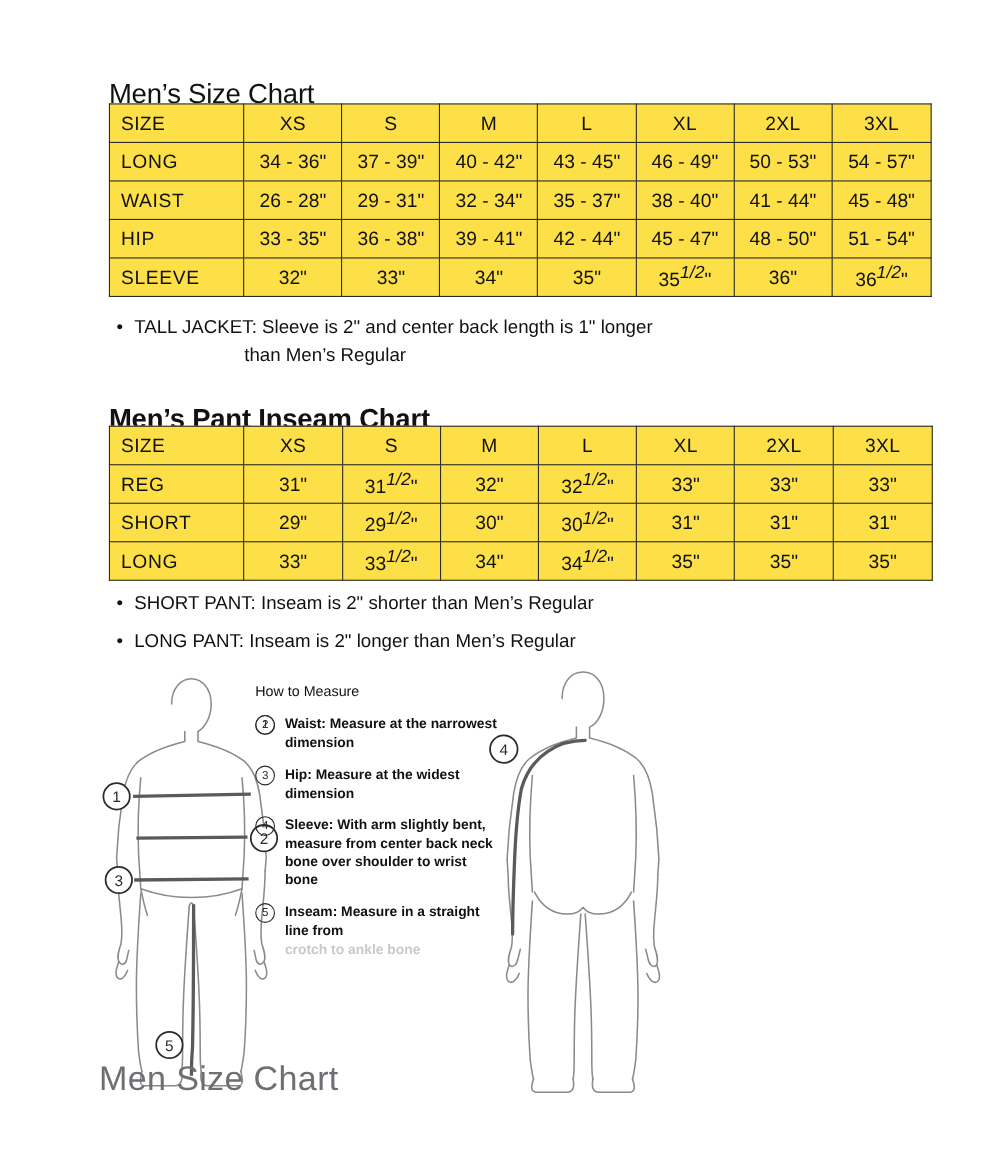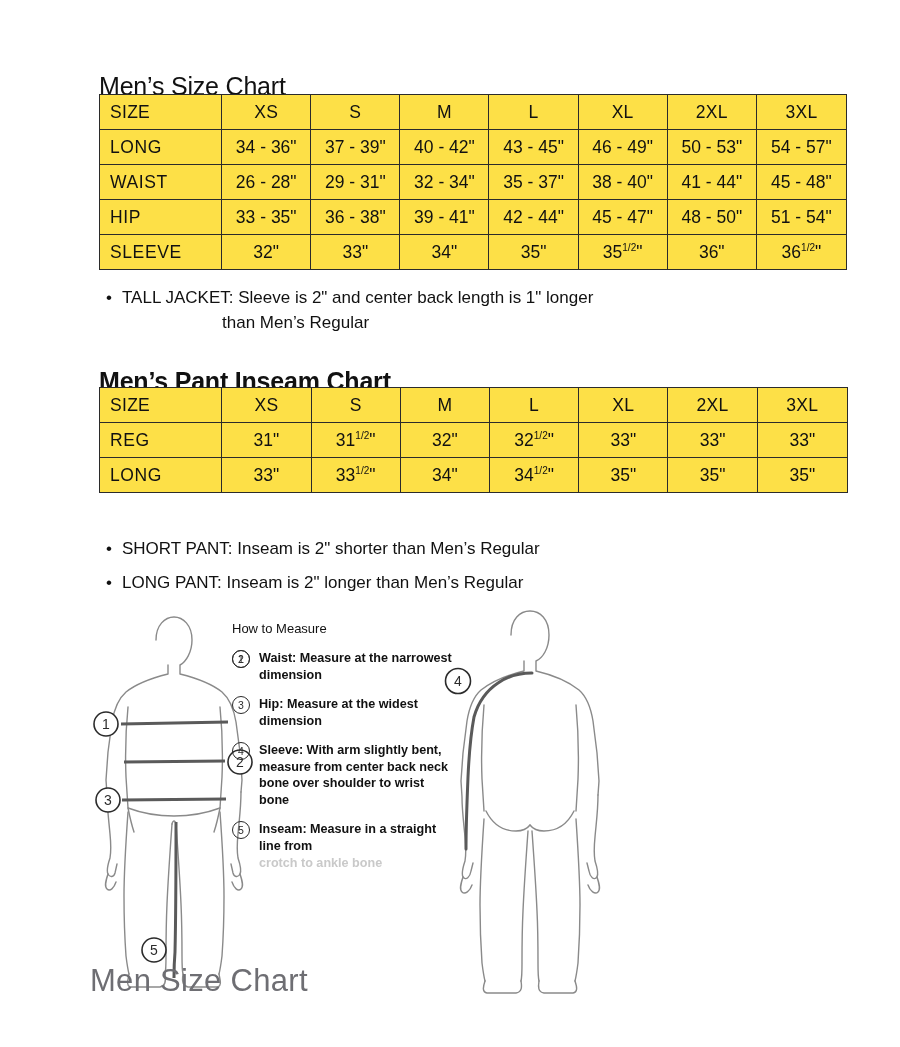--- a/index.html
+++ b/index.html
@@ -58,23 +58,24 @@
   }
   table.size-table .rowhead {
     text-align: left;
     padding-left: 10px;
     letter-spacing: 0.6px;
   }
   table.size-table .colhead {
     letter-spacing: 0.3px;
   }
   .frac {
-    font-size: 10px;
+    font-size: 16px;
     vertical-align: 7px;
     letter-spacing: 0;
+    font-style: italic;
   }
 
   #table-size { left: 63px; top: 94px; width: 748px; }
   #table-inseam { left: 63px; top: 387px; width: 749px; }
 
   
   .col-label { width: 122px; }
   .col-size  { width: 89px; }
   .col-size-wide { width: 90px; }
 
@@ -280,20 +281,30 @@
           <td class="rowhead">REG</td>
           <td>31"</td>
           <td>31<span class="frac">1/2</span>"</td>
           <td>32"</td>
           <td>32<span class="frac">1/2</span>"</td>
           <td>33"</td>
           <td>33"</td>
           <td>33"</td>
         </tr>
         <tr>
+          <td class="rowhead">SHORT</td>
+          <td>29"</td>
+          <td>29<span class="frac">1/2</span>"</td>
+          <td>30"</td>
+          <td>30<span class="frac">1/2</span>"</td>
+          <td>31"</td>
+          <td>31"</td>
+          <td>31"</td>
+        </tr>
+        <tr>
           <td class="rowhead">LONG</td>
           <td>33"</td>
           <td>33<span class="frac">1/2</span>"</td>
           <td>34"</td>
           <td>34<span class="frac">1/2</span>"</td>
           <td>35"</td>
           <td>35"</td>
           <td>35"</td>
         </tr>
       </tbody>

